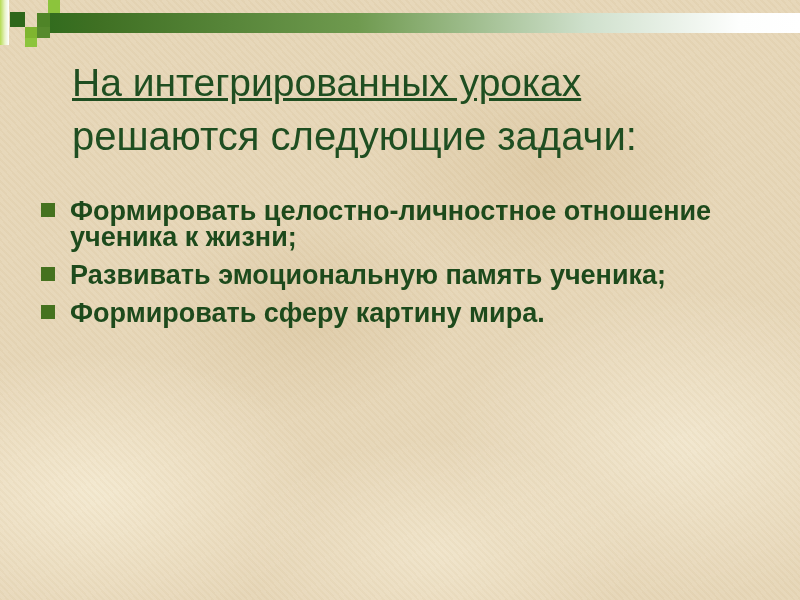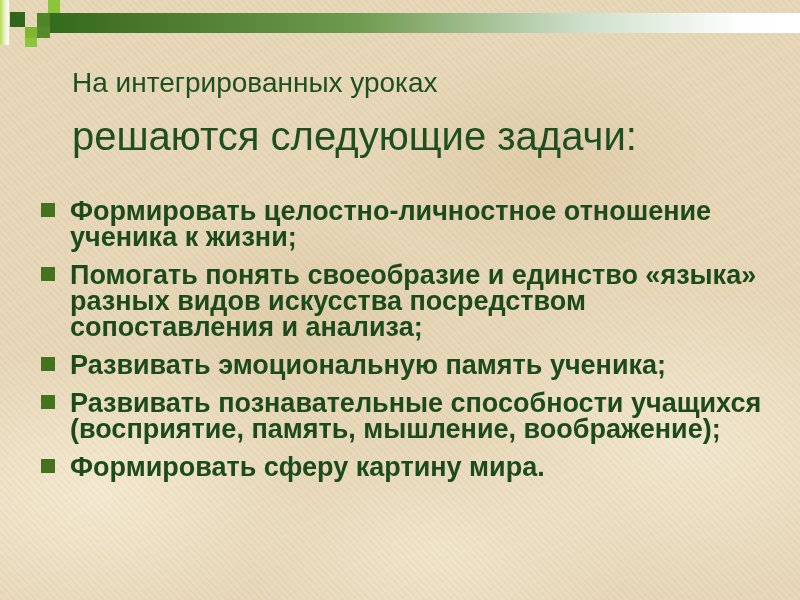--- a/index.html
+++ b/index.html
@@ -32,21 +32,21 @@
   .sq-dark{left:10px;top:12px;width:15px;height:15px;background:#2e671b;}
   .sq-med-1{left:37px;top:13px;width:13px;height:20px;background:#4f8427;}
   .sq-bright-2{left:25px;top:27px;width:12px;height:11px;background:#7fb52f;}
   .sq-med-2{left:37px;top:27px;width:13px;height:11px;background:#578a2d;}
   .sq-bright-3{left:25px;top:38px;width:12px;height:9px;background:#8cc43c;}
   
   .title{
     position:absolute;left:72px;top:56px;width:700px;
     color:#1f4e21;
   }
-  .title-line1{font-size:28px;line-height:54px;white-space:nowrap;}
+  .title-line1{font-size:39px;line-height:54px;white-space:nowrap;text-decoration:underline;}
   .title-line2{font-size:40px;line-height:52px;white-space:nowrap;}
   
   .bullets{
     position:absolute;left:41px;top:186px;width:748px;
     list-style:none;margin:0;padding:0;
   }
   .bullet-item{display:flex;align-items:flex-start;margin:12px 0 6px 0;}
   .bullet-sq{
     flex:0 0 14px;width:14px;height:14px;margin:5px 15px 0 0;
     background:#45721f;
@@ -76,32 +76,21 @@
   </div>
 
   <ul class="bullets">
     <li class="bullet-item">
       <span class="bullet-sq"></span>
       <span class="bullet-text">Формировать целостно-личностное отношение
 ученика к жизни;</span>
     </li>
     <li class="bullet-item">
       <span class="bullet-sq"></span>
-      <span class="bullet-text">Помогать понять своеобразие и единство «языка»
-разных видов искусства посредством
-сопоставления и анализа;</span>
-    </li>
-    <li class="bullet-item">
-      <span class="bullet-sq"></span>
       <span class="bullet-text">Развивать эмоциональную память ученика;</span>
-    </li>
-    <li class="bullet-item">
-      <span class="bullet-sq"></span>
-      <span class="bullet-text">Развивать познавательные способности учащихся
-(восприятие, память, мышление, воображение);</span>
     </li>
     <li class="bullet-item">
       <span class="bullet-sq"></span>
       <span class="bullet-text">Формировать сферу картину мира.</span>
     </li>
   </ul>
 
 </div>
 
 </body></html>

